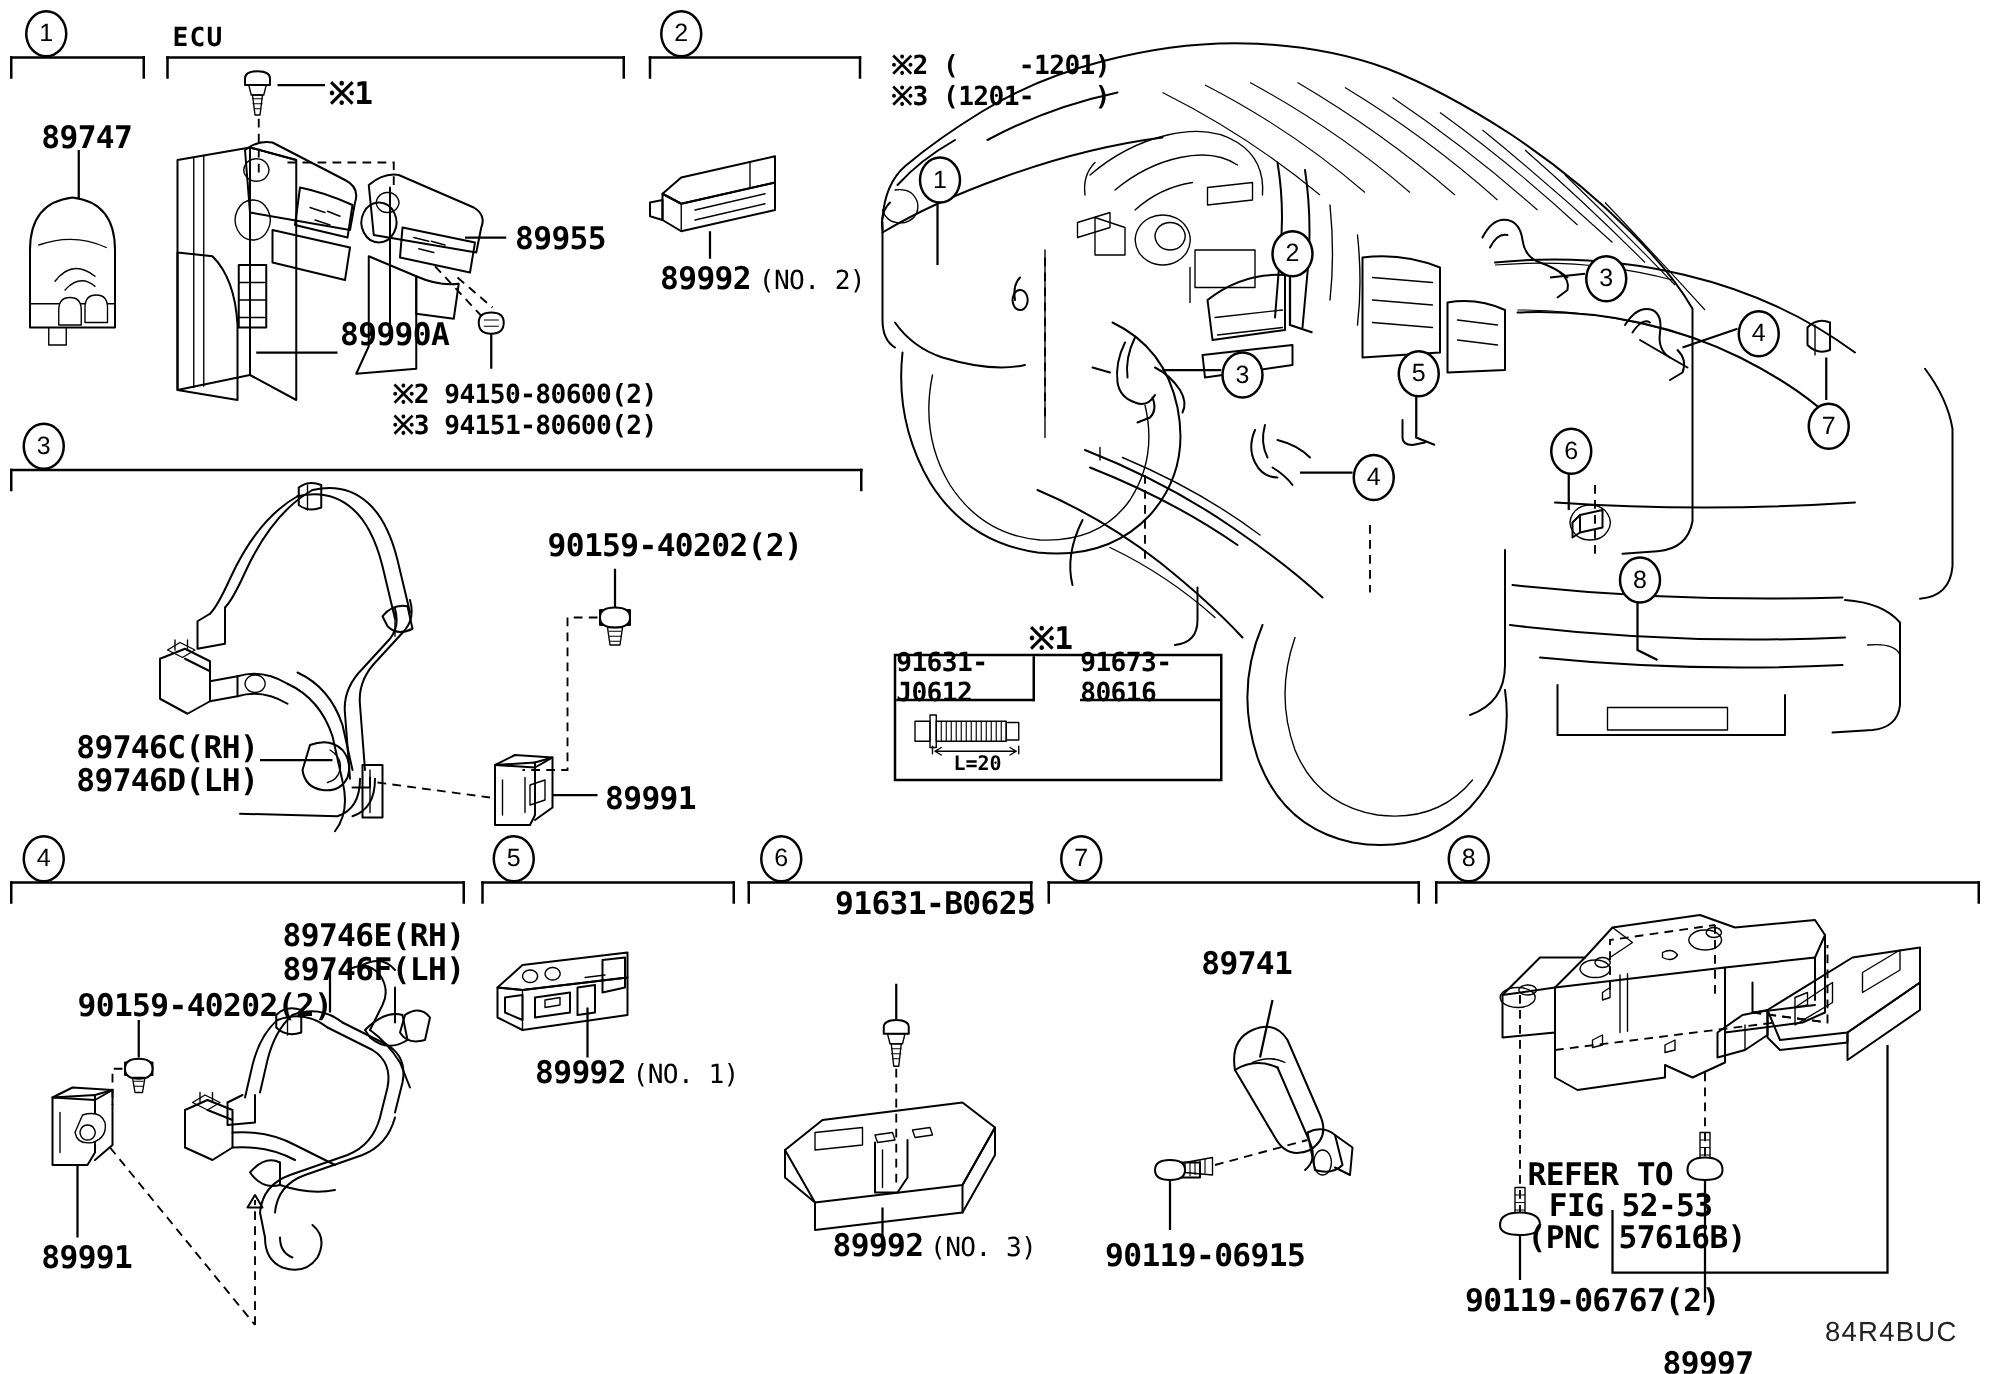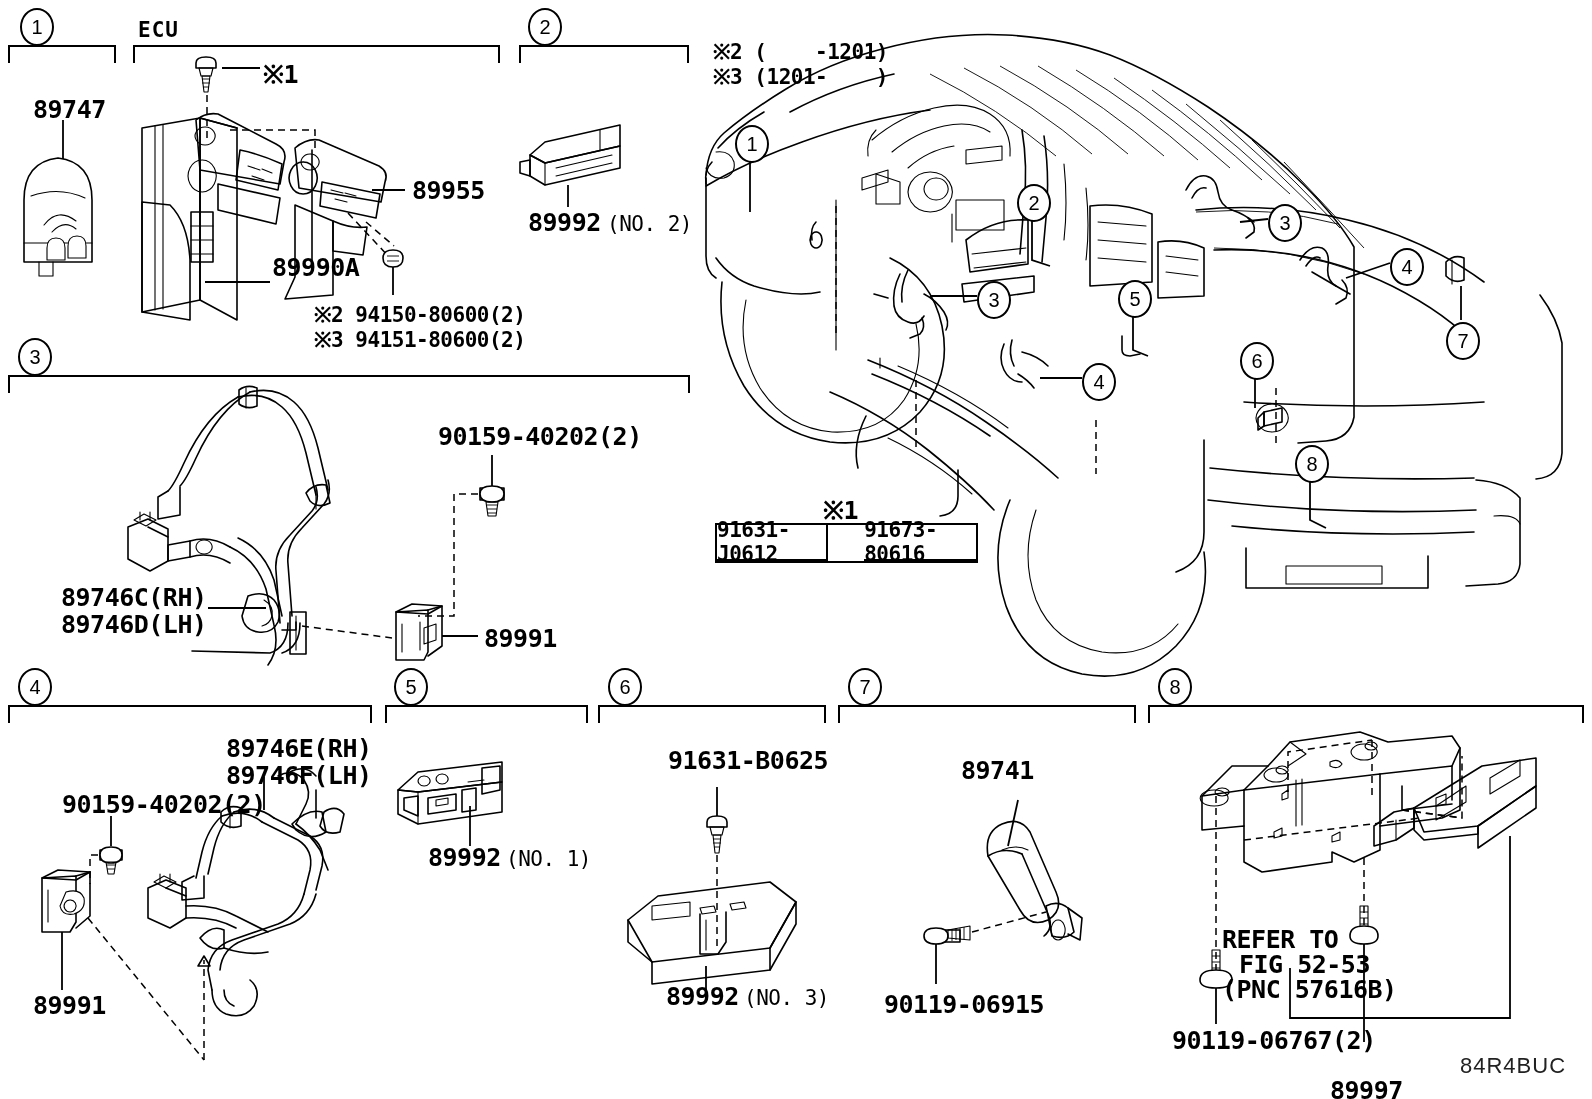--- a/index.html
+++ b/index.html
@@ -326,20 +326,32 @@
   <div class="lbl big" style="left:61px;top:610px;">89746D(LH)</div>
   <div class="lbl big" style="left:484px;top:624px;">89991</div>
 
   <div class="lbl big" style="left:823px;top:492px;">※1</div>
   <div class="bolttbl" style="left:715px;top:523px;width:259px;">
     <div class="row">
       <div class="cell hd" style="width:129px;">91631-J0612</div>
       <div class="cell hd" style="width:130px;">91673-80616</div>
     </div>
     <div class="row">
+      <div class="cell bd" style="width:130px;">
+        <svg width="120" height="40" viewBox="0 0 120 40" style="position:relative;">
+          <path class="stt" d="M10,12 l0,16 l12,0 l0,-16 Z" fill="#fff"></path>
+          <path class="stt" d="M22,7 l5,0 l0,26 l-5,0 Z" fill="#fff"></path>
+          <path class="stt" d="M27,12 l56,0 l0,16 l-56,0 Z" fill="#fff"></path>
+          <path class="sth" d="M31,12 l0,16 M35,12 l0,16 M39,12 l0,16 M43,12 l0,16 M47,12 l0,16 M51,12 l0,16 M55,12 l0,16 M59,12 l0,16 M63,12 l0,16 M67,12 l0,16 M71,12 l0,16 M75,12 l0,16 M79,12 l0,16"></path>
+          <path class="stt" d="M83,13 l10,0 l0,14 l-10,0 Z" fill="#fff"></path>
+          <path class="stt" d="M24,32 l0,6 M93,32 l0,6"></path>
+          <path class="stt" d="M26,36 l65,0 M26,36 l5,-3 M26,36 l5,3 M91,36 l-5,-3 M91,36 l-5,3"></path>
+        </svg>
+        <div class="lenlbl" style="margin-top:-4px;">L=20</div>
+      </div>
     </div>
   </div>
 
   <div class="brk" style="left:8px;top:705px;width:364px;"></div>
   <div class="circnum" style="left:18px;top:668px;">4</div>
 
   <div class="brk" style="left:385px;top:705px;width:203px;"></div>
   <div class="circnum" style="left:394px;top:668px;">5</div>
 
   <div class="brk" style="left:598px;top:705px;width:228px;"></div>
@@ -441,21 +453,21 @@
     <path class="st" d="M628,920 L628,942 L652,962"></path>
     <path class="st" d="M652,962 L652,984 L770,970 L770,948"></path>
     <path class="st" d="M770,948 L796,902 L796,924 L770,970"></path>
     <path class="stt" d="M652,906 l38,-4 l0,14 l-38,4 Z"></path>
     <path class="stt" d="M700,908 l14,-2 l2,6 l-14,2 Z"></path>
     <path class="stt" d="M730,904 l14,-2 l2,6 l-14,2 Z"></path>
     <path class="st" d="M700,914 l0,40 l18,0 l8,-12 l0,-30"></path>
     <path class="stt" d="M706,920 l0,30"></path>
     <path class="lead" d="M706,966 L706,1000"></path>
   </svg>
-  <div class="lbl big" style="left:668px;top:746px;">91631-B0625</div>
+  <div class="lbl big" style="left:668px;top:708px;">91631-B0625</div>
   <div class="lbl big" style="left:666px;top:982px;">89992</div>
   <div class="lbl mid n" style="left:744px;top:986px;">(NO. 3)</div>
 
   <svg width="1592" height="1099">
 
     <path class="st" d="M988,856 q-4,-24 14,-32 q18,-8 28,8 l26,60 q8,18 -8,28 q-18,8 -28,-10 Z"></path>
     <path class="st" d="M988,856 q16,-10 34,-2"></path>
     <path class="stt" d="M1002,850 q14,-6 26,0"></path>
     <path class="st" d="M1022,854 l26,60 q6,14 -4,22"></path>
 

